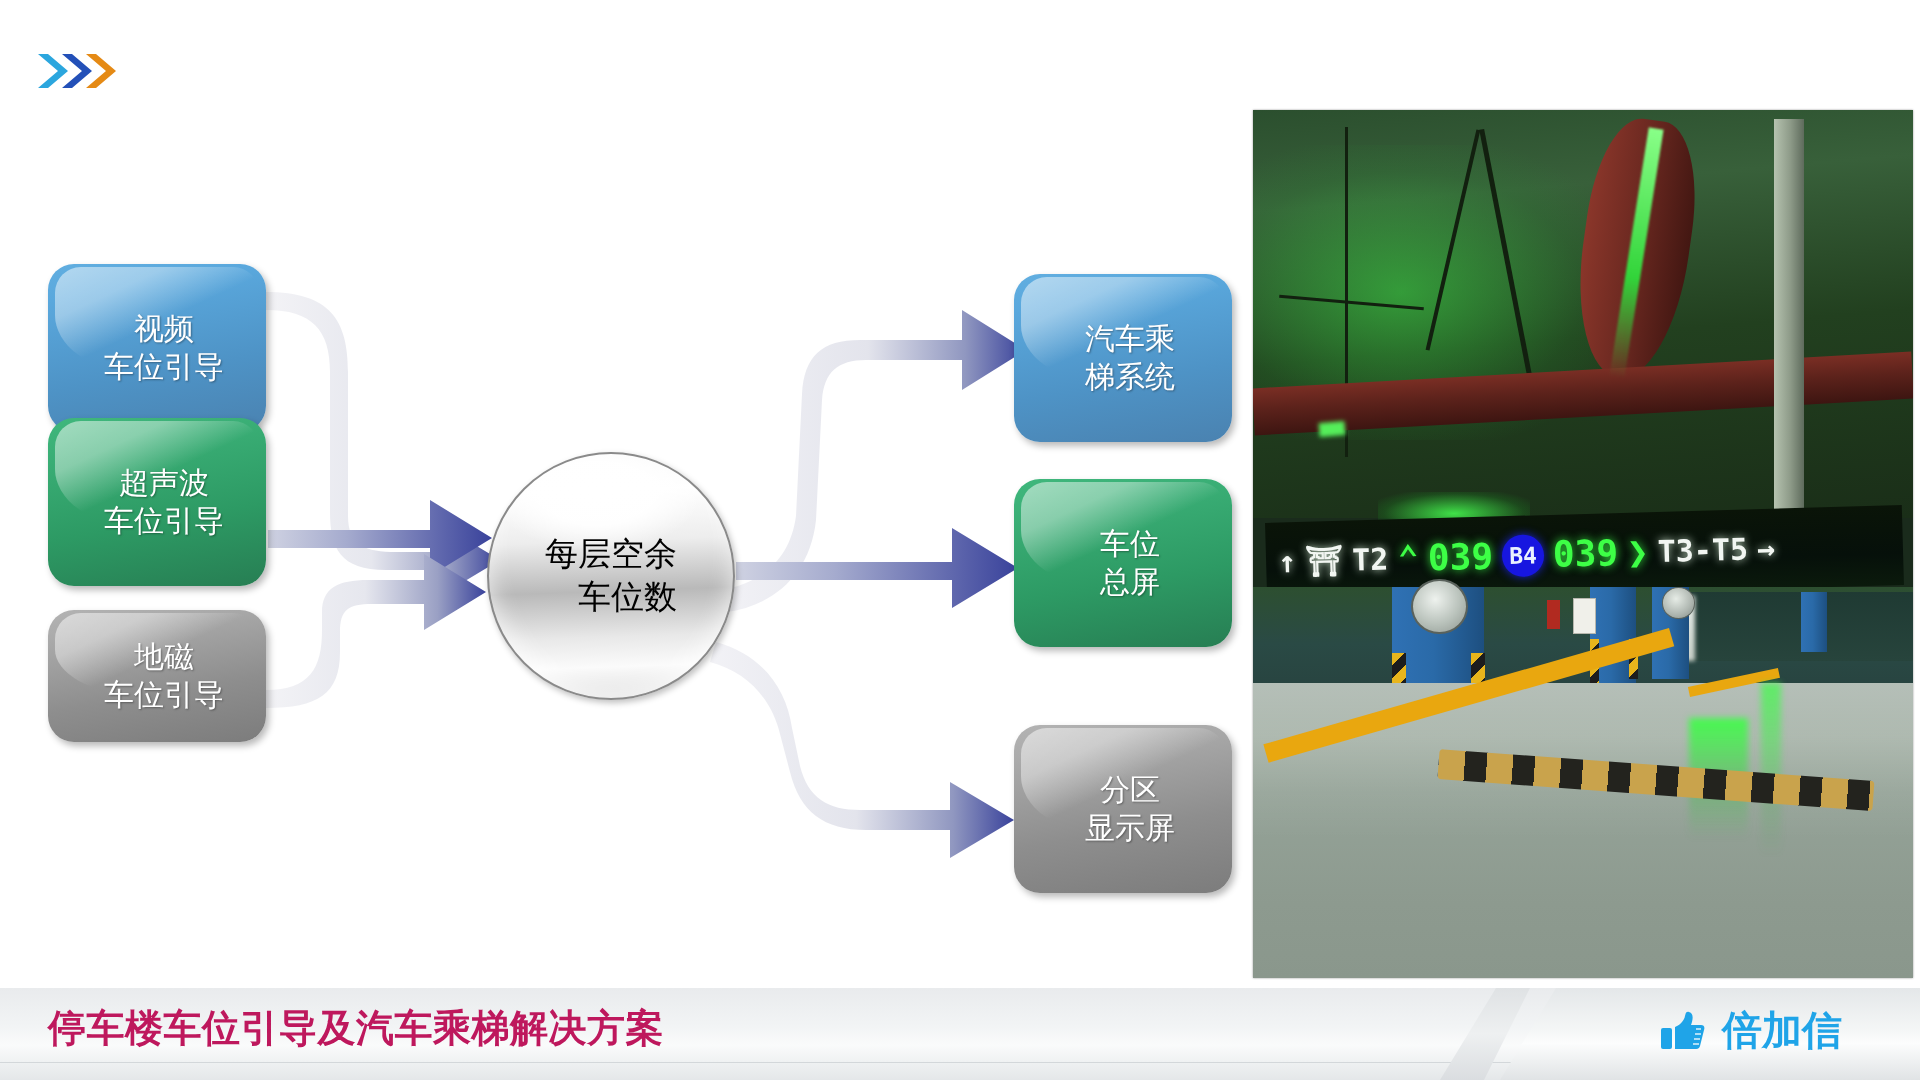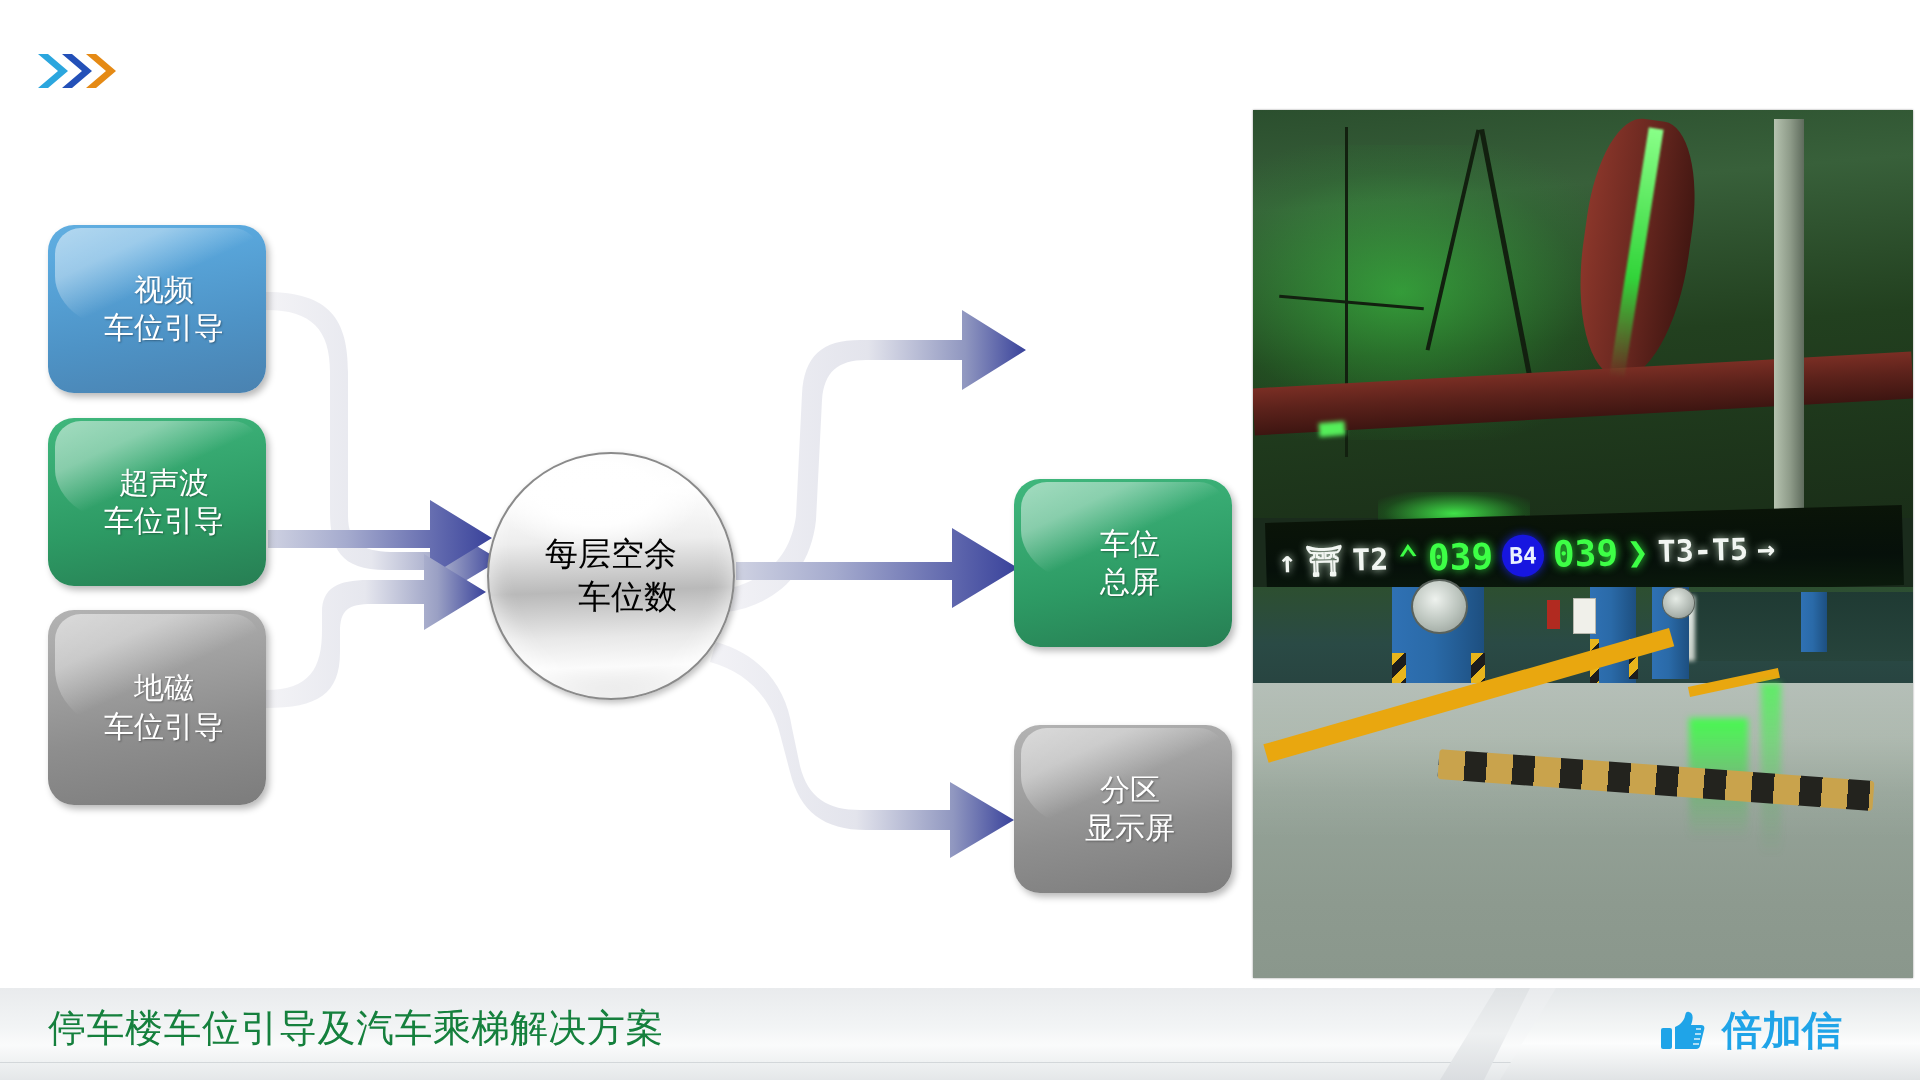--- a/index.html
+++ b/index.html
@@ -40,28 +40,28 @@
   .node::before {
     
     content: "";
     position: absolute; left: 3%; top: 2%;
     width: 94%; height: 62%;
     background: linear-gradient(155deg, rgba(255,255,255,0.52) 0%, rgba(255,255,255,0.40) 26%, rgba(255,255,255,0.0) 52%);
     border-radius: 26px 26px 60% 40% / 26px 26px 40% 55%;
     z-index: 2;
     pointer-events: none;
   }
-  .node.blue  { background: linear-gradient(170deg, #61AEE0 0%, #5AA8DD 18%, #4E93C6 62%, #4A82B0 100%); }
+  .node.blue  { background: linear-gradient(170deg, #61AEE0 0%, #5AA8DD 18%, #4E93C6 62%, #4A82B0 100%); margin-top: 39px; }
   .node.green { background: linear-gradient(170deg, #3FB77C 0%, #3BB077 16%, #2D9A64 60%, #277E53 100%); }
   .node.gray  { background: linear-gradient(170deg, #B3B3B3 0%, #ABABAB 16%, #8E8E8E 60%, #7C7C7C 100%); }
 
   
   #node-video      { left: 48px; top: 225px;  width: 218px; height: 168px; }
   #node-ultrasonic { left: 48px; top: 418px;  width: 218px; height: 168px; }
-  #node-geomagnet  { left: 48px; top: 610px;  width: 218px; height: 195px; }
+  #node-geomagnet  { left: 48px; top: 610px;  width: 218px; height: 132px; }
   
   #node-carlift    { left: 1014px; top: 235px; width: 218px; height: 168px; }
   #node-total      { left: 1014px; top: 455px; width: 218px; height: 168px; margin-top: 24px; }
   #node-zone       { left: 1014px; top: 725px; width: 218px; height: 168px; }
 
   
   .sphere {
     position: absolute; left: 487px; top: 452px; width: 248px; height: 248px;
     border-radius: 50%;
     background:
@@ -167,21 +167,21 @@
     position: absolute; left: 0; bottom: 0; width: 100%; height: 92px;
     background: linear-gradient(180deg, #e9ebed 0%, #f2f4f5 42%, #fafbfb 62%, #e4e7e9 100%);
     z-index: 8;
   }
   .footer-band::after {
     content: ""; position: absolute; left: 0; bottom: 17px; width: 100%; height: 1px;
     background: #d3d7da;
   }
   .footer-title {
     position: absolute; left: 48px; bottom: 26px;
-    font-size: 38px; font-weight: normal; color: #15803d;
+    font-size: 38px; font-weight: bold; color: #be185d;
     font-family: "DejaVu Sans", "Liberation Sans", sans-serif;
     letter-spacing: 0.5px; z-index: 10; white-space: nowrap; margin-top: 32px;
   }
   .footer-wedge {
     position: absolute; right: 0; bottom: 0; width: 420px; height: 92px;
     background: linear-gradient(180deg, #e4e7e9 0%, #f4f6f6 45%, #fcfdfd 60%, #e0e3e5 100%);
     clip-path: polygon(56px 0, 100% 0, 100% 100%, 0 100%);
     box-shadow: -3px 0 6px rgba(0,0,0,0.12);
     z-index: 9;
   }
@@ -320,20 +320,26 @@
   </div>
 
   <div class="sphere">
     <span class="label">
       <span>每层空余</span><br>
       <span>车位数</span>
     </span>
   </div>
 
 
+  <div class="node blue" id="node-carlift">
+    <span class="label">
+      <span>汽车乘</span><br>
+      <span>梯系统</span>
+    </span>
+  </div>
 
   <div class="node green" id="node-total">
     <span class="label">
       <span>车位</span><br>
       <span>总屏</span>
     </span>
   </div>
 
   <div class="node gray" id="node-zone">
     <span class="label">

